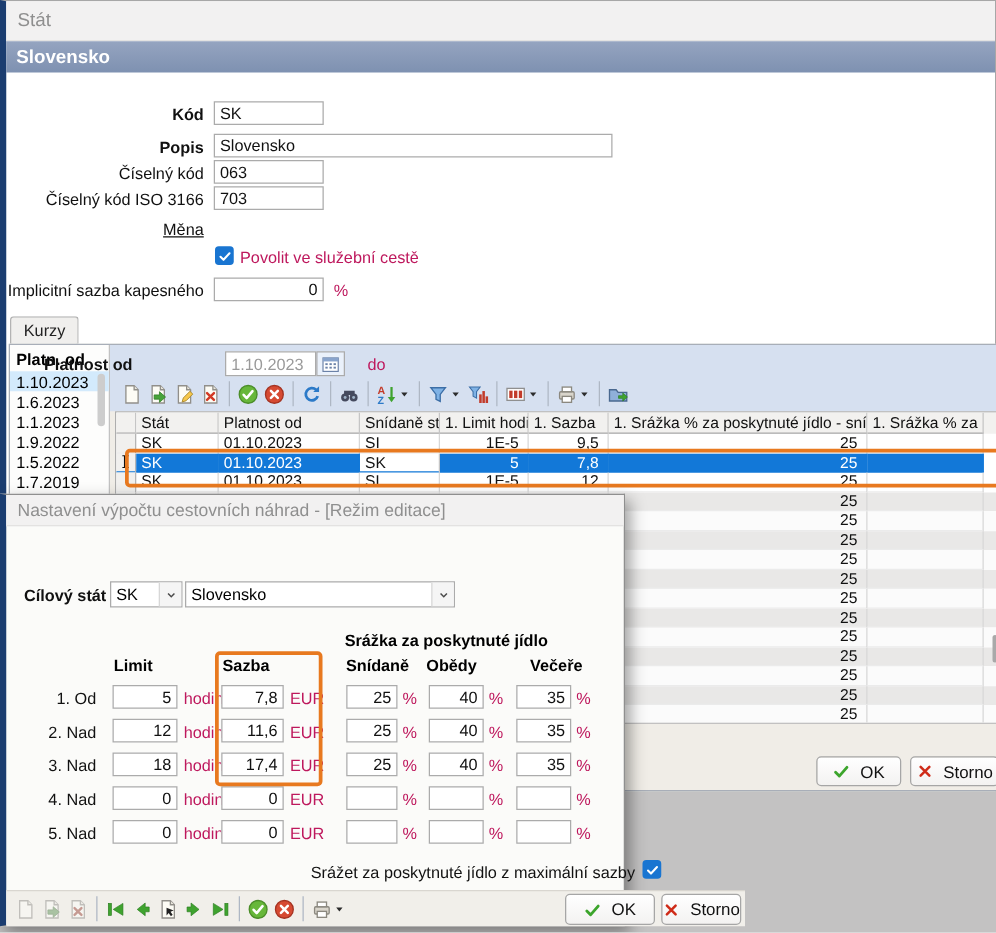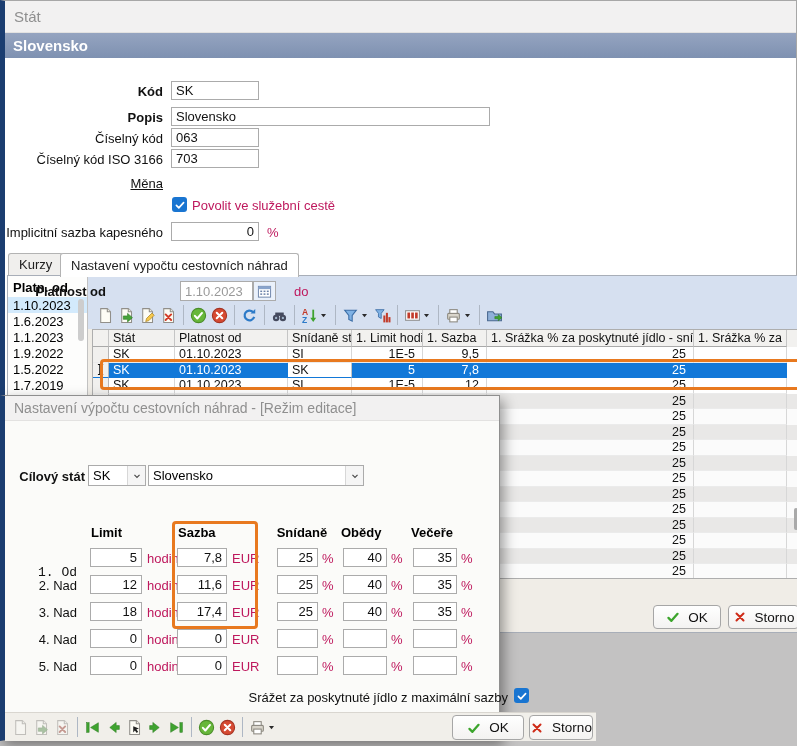--- a/index.html
+++ b/index.html
@@ -104,21 +104,20 @@
           </svg>
         </span>
     </div>
     <div class="ltext" style="left:187px;top:197px;">Povolit ve služební cestě</div>
 
     <div class="flabel" style="left:0;top:224px;width:158px;">Implicitní sazba kapesného</div>
     <div class="tinput num" style="left:166px;top:221px;width:88px;height:19px;">0</div>
     <div class="ltext" style="left:262px;top:224px;">%</div>
 
     <div class="tab" id="tab-kurzy" style="left:3px;">Kurzy</div>
-    <div class="tab active" id="tab-nastaveni" style="left:55px;">Nastavení vypočtu cestovních náhrad</div>
 
     <div id="tab-content">
       <div id="date-list">
         <div class="hdr">Platn. od</div>
         <div id="date-items">
             <div class="date-item sel">1.10.2023</div>
             <div class="date-item">1.6.2023</div>
             <div class="date-item">1.1.2023</div>
             <div class="date-item">1.9.2022</div>
             <div class="date-item">1.5.2022</div>
@@ -518,28 +517,29 @@
       <span class="val">Slovensko</span>
       <span class="drop">
           <span class="icon" style="width:12px;height:12px;">
             <svg viewBox="0 0 16 16">
               <path d="M4.6 6.4L8 9.8l3.4-3.4" fill="none" stroke="#4a4a4a" stroke-width="1.6"></path>
             </svg>
           </span>
         </span>
     </div>
 
+    <div class="mcol" style="left:252px;top:109px;width:200px;text-align:center;">Srážka za poskytnuté jídlo</div>
     <div class="mcol" style="left:86px;top:129px;">Limit</div>
     <div class="mcol" style="left:173px;top:129px;">Sazba</div>
     <div class="mcol" style="left:267px;top:129px;width:60px;text-align:center;">Snídaně</div>
     <div class="mcol" style="left:336px;top:129px;width:55px;text-align:left;">Obědy</div>
-    <div class="mcol" style="left:406px;top:129px;width:55px;text-align:left;">Večeře</div>
+    <div class="mcol" style="left:406px;top:129px;width:55px;text-align:right;">Večeře</div>
 
     <div id="modal-rows">
-        <div class="flabel" style="left: 0px; top: 169px; width: 72px; font-family: Liberation Mono, monospace;">1. Od</div>
+        <div class="flabel" style="left: 0px; top: 155px; width: 72px;">1. Od</div>
         <div class="tinput num" style="left: 85px; top: 152px; width: 52px; height: 19px;">5</div>
         <div class="ltext" style="left: 142px; top: 155px;">hodin</div>
         <div class="tinput num" style="left: 172px; top: 152px; width: 50px; height: 19px;">7,8</div>
         <div class="ltext" style="left: 227px; top: 155px;">EUR</div>
         <div class="tinput num" style="left: 272px; top: 152px; width: 41px; height: 19px;">25</div>
         <div class="ltext" style="left: 317px; top: 155px;">%</div>
         <div class="tinput num" style="left: 338px; top: 152px; width: 44px; height: 19px;">40</div>
         <div class="ltext" style="left: 386px; top: 155px;">%</div>
         <div class="tinput num" style="left: 408px; top: 152px; width: 44px; height: 19px;">35</div>
         <div class="ltext" style="left: 456px; top: 155px;">%</div>

